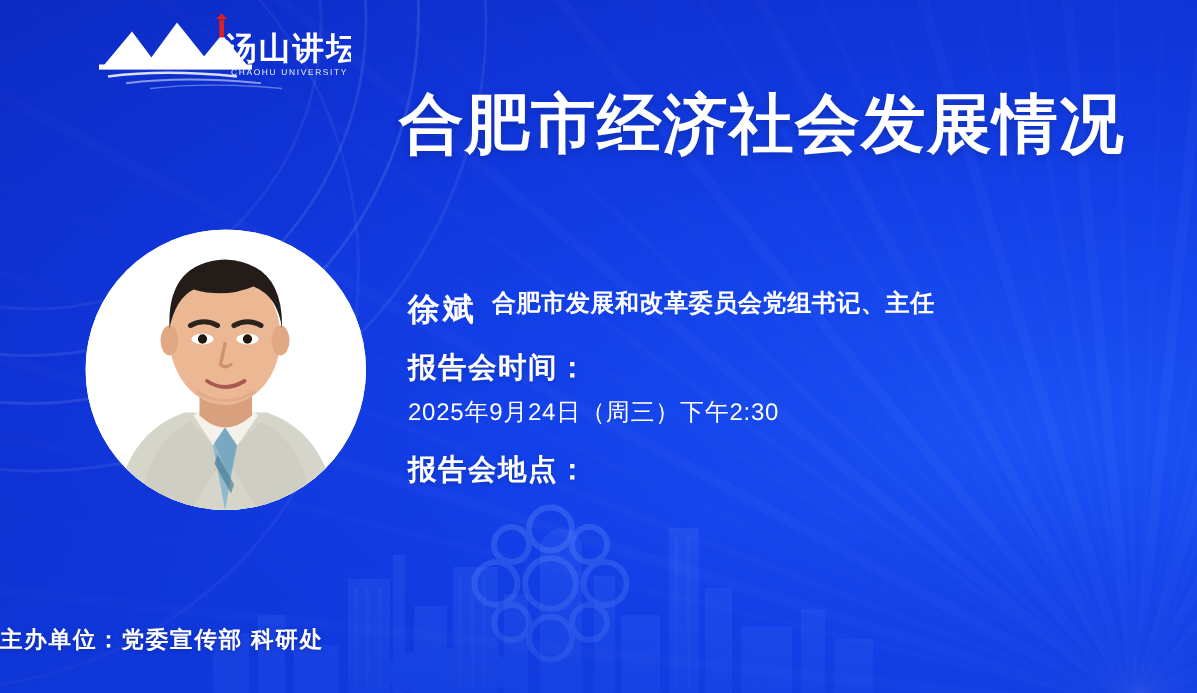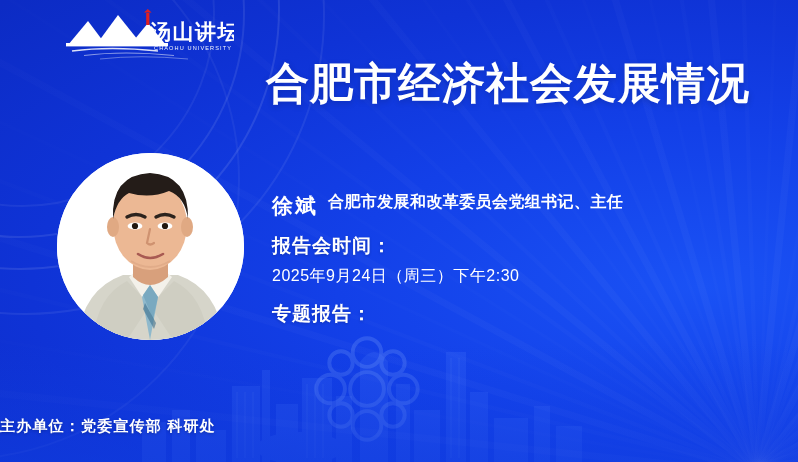--- a/index.html
+++ b/index.html
@@ -305,20 +305,20 @@
         <span class="d-title">合肥市发展和改革委员会党组书记、主任</span>
       </div>
     </div>
 
     <div class="d-row">
       <div class="d-label">报告会时间：</div>
       <div class="d-value">2025年9月24日（周三）下午2:30</div>
     </div>
 
     <div class="d-row">
-      <div class="d-label">专题报告：</div>
+      <div class="d-label">报告会地点：</div>
     </div>
 
   </div>
 
   <div class="footer">主办单位：党委宣传部  科研处</div>
 
 </div>
 
 </body></html>

